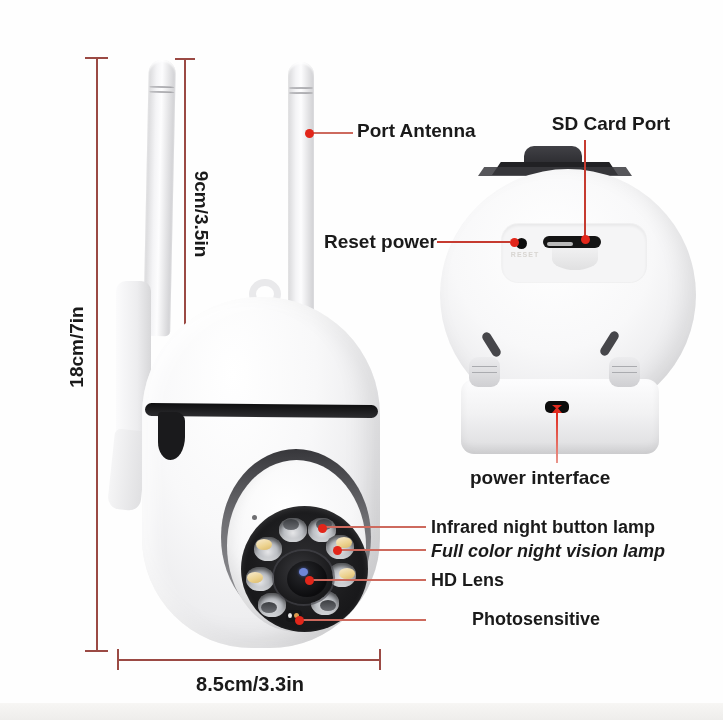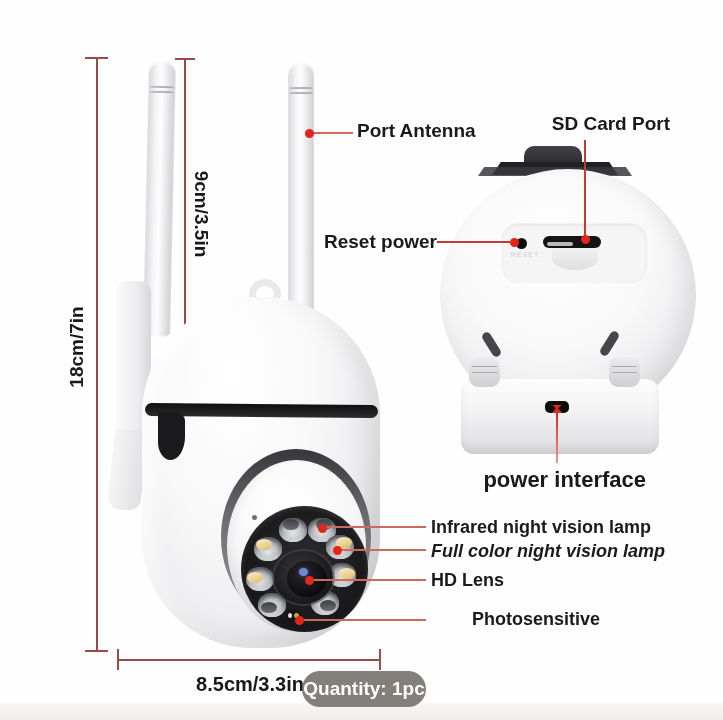--- a/index.html
+++ b/index.html
@@ -139,21 +139,21 @@
   #base{left:461px;top:379px;width:198px;height:75px;border-radius:13px;
     background:linear-gradient(180deg,#fdfdfe 0%,#f2f2f3 45%,#e2e2e4 85%,#d7d7d9);
     box-shadow:inset 0 -5px 8px rgba(0,0,0,.06);}
   #port{left:545px;top:401px;width:24px;height:12px;border-radius:5px;background:#0c0c0c;}
   #port .arrow{position:absolute;left:7px;top:4px;width:10px;height:4px;background:#e02a1e;
     clip-path:polygon(0 0,100% 0,50% 100%);}
   #lnPower{left:556px;top:413px;width:2px;height:50px;
     background:linear-gradient(180deg,#e02a1e,#e9968c);}
   #powerHead{left:552px;top:407px;width:10px;height:6px;background:#e02a1e;
     clip-path:polygon(50% 0,100% 100%,0 100%);z-index:8;}
-  #tPower{left:470px;top:467px;width:176px;font-size:22px;text-align:right;}
+  #tPower{left:470px;top:467px;width:176px;font-size:19px;text-align:left;}
 
   
   #badge{left:302px;top:671px;width:124px;height:36px;border-radius:18px;
     background:rgba(121,116,112,.92);display:flex;align-items:center;justify-content:center;z-index:10;}
   #badge span{color:#fff;font-size:19px;font-weight:700;}
 </style>
 </head>
 <body>
 
 <div class="stage">
@@ -231,21 +231,21 @@
     <div class="label" id="t85">8.5cm/3.3in</div>
   </div>
 
   <div>
     <div class="dot" id="dotAntenna"></div>
     <div class="lead" id="lnAntenna"></div>
     <div class="label" id="tAntenna">Port Antenna</div>
 
     <div class="dot" id="dotIr"></div>
     <div class="lead" id="lnIr"></div>
-    <div class="label" id="tIr">Infrared night vision lamp</div>
+    <div class="label" id="tIr">Infrared night button lamp</div>
 
     <div class="dot" id="dotFc"></div>
     <div class="lead" id="lnFc"></div>
     <div class="label" id="tFc">Full color night vision lamp</div>
 
     <div class="dot" id="dotHd"></div>
     <div class="lead" id="lnHd"></div>
     <div class="label" id="tHd">HD Lens</div>
 
     <div class="dot" id="dotPh"></div>
@@ -288,17 +288,14 @@
 
     <div class="label" id="tReset">Reset power</div>
     <div class="lead2" id="lnReset"></div>
     <div class="dot" id="dotReset"></div>
 
     <div class="abs" id="powerHead"></div>
     <div class="abs" id="lnPower"></div>
     <div class="label" id="tPower">power interface</div>
   </div>
 
-  <div class="abs" id="badge">
-    <span>Quantity: 1pc</span>
-  </div>
 
 </div>
 
 </body></html>

